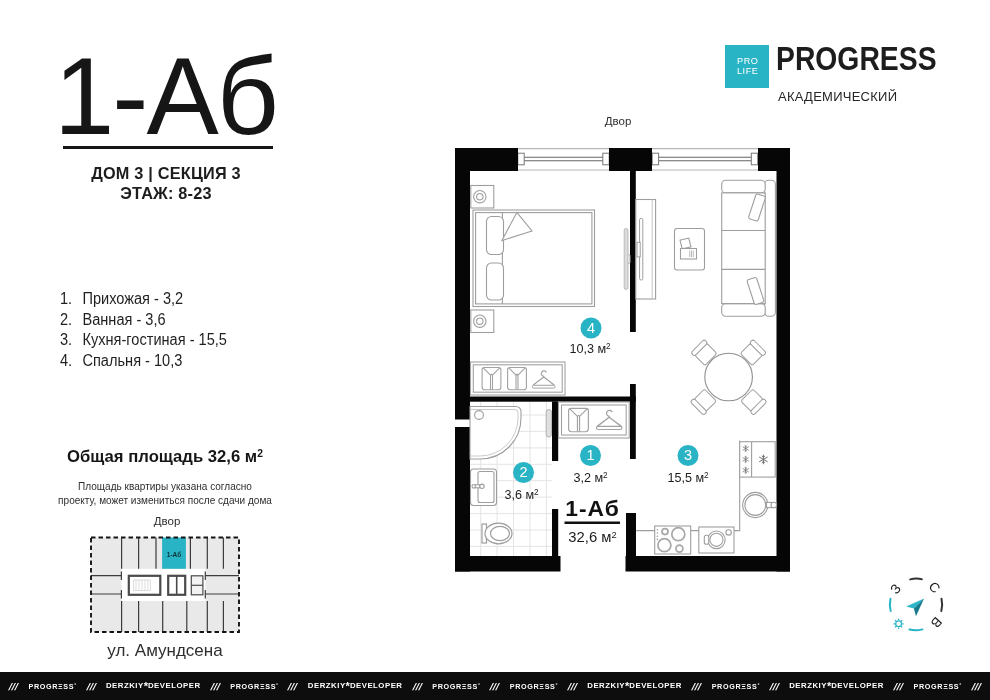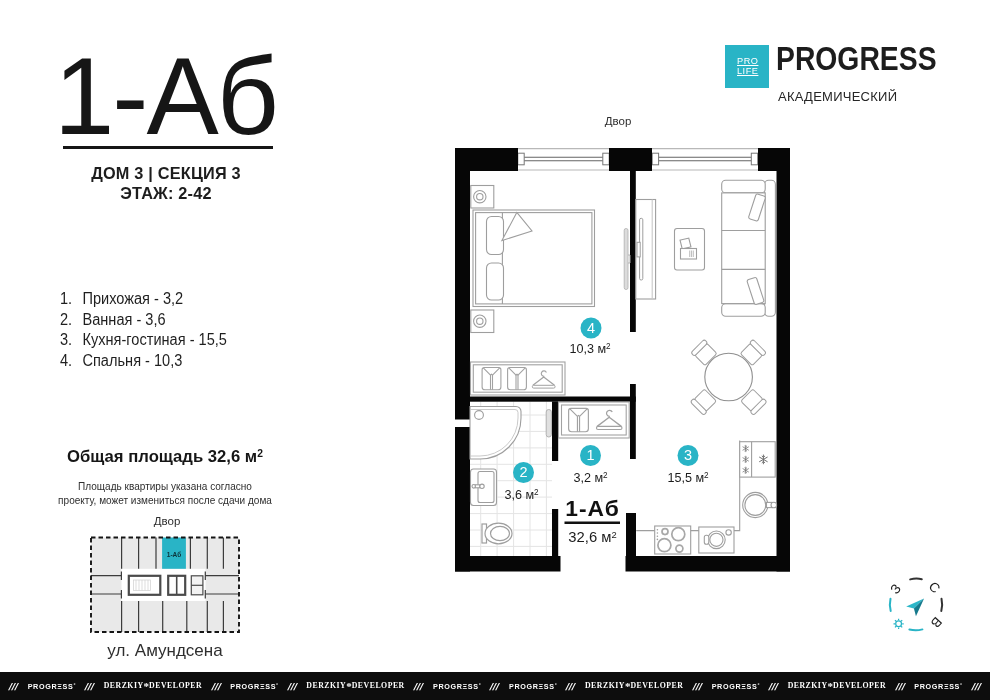--- a/index.html
+++ b/index.html
@@ -1,37 +1,37 @@
 <!DOCTYPE html>
 <html><head>
 <meta charset="utf-8">
 <style>
   html,body{margin:0;padding:0;}
   body{width:990px;height:700px;background:#fff;font-family:"Liberation Sans",sans-serif;position:relative;overflow:hidden;color:#1a1a1a;}
   .abs{position:absolute;}
   .ctr{text-align:center;}
   #footer .sl{font-style:italic;font-size:9.5px;letter-spacing:0.4px;transform:skewX(-8deg);}
   #footer .pg{font-size:7.2px;letter-spacing:0.65px;}
-  #footer .dz{font-size:7.8px;letter-spacing:0.5px;font-family:Liberation Serif, serif;}
+  #footer .dz{font-size:7.8px;letter-spacing:0.5px;}
   #footer .dg{font-size:5px;vertical-align:2px;letter-spacing:0;}
   #footer .st{font-size:11px;vertical-align:-2.5px;letter-spacing:0;}
 </style>
 </head>
 <body>
 
 <div class="abs" id="bigtitle" style="left:53.5px;top:40.5px;font-size:110px;line-height:1;font-weight:400;color:#161616;letter-spacing:-2px;transform:scaleX(0.985);transform-origin:left top;">1-Аб</div>
 
 <div class="abs" style="left:62.5px;top:146.3px;width:210.7px;height:2.9px;background:#161616;"></div>
 
 <div class="abs ctr" style="left:46px;top:164px;width:240px;font-size:16.3px;line-height:19px;font-weight:700;color:#1d1d1d;letter-spacing:0.2px;">ДОМ 3 | СЕКЦИЯ 3</div>
 
-<div class="abs ctr" style="left:46px;top:183.5px;width:240px;font-size:16.3px;line-height:19px;font-weight:700;color:#1d1d1d;letter-spacing:0.2px;">ЭТАЖ: 2-42</div>
+<div class="abs ctr" style="left:46px;top:183.5px;width:240px;font-size:16.3px;line-height:19px;font-weight:700;color:#1d1d1d;letter-spacing:0.2px;">ЭТАЖ: 8-23</div>
 
 <div class="abs" style="left:725px;top:44.5px;width:43.5px;height:43.5px;background:#29b4c6;"></div>
-<div class="abs" style="left:737px;top:56px;font-size:9.2px;line-height:10.2px;font-weight:400;color:#fff;letter-spacing:0.5px;text-decoration:underline;">PRO<br>LIFE</div>
+<div class="abs" style="left:737px;top:56px;font-size:9.2px;line-height:10.2px;font-weight:400;color:#fff;letter-spacing:0.5px;">PRO<br>LIFE</div>
 
 <div class="abs" id="logomain" style="left:776px;top:41px;font-size:34px;line-height:1;font-weight:700;color:#1d1d1d;transform:scaleX(0.833);transform-origin:left top;">PROGRESS</div>
 <div class="abs" id="logosub" style="left:778px;top:90px;font-size:13px;line-height:1;font-weight:400;color:#262626;letter-spacing:0.25px;">АКАДЕМИЧЕСКИЙ</div>
 
 <div class="abs" style="left:60px;top:289px;font-size:15.6px;line-height:20.6px;color:#1f1f1f;transform:scaleX(0.935);transform-origin:left top;">
   <div><span style="display:inline-block;width:24px;">1.</span>Прихожая - 3,2</div>
   <div><span style="display:inline-block;width:24px;">2.</span>Ванная - 3,6</div>
   <div><span style="display:inline-block;width:24px;">3.</span>Кухня-гостиная - 15,5</div>
   <div><span style="display:inline-block;width:24px;">4.</span>Спальня - 10,3</div>
 </div>

